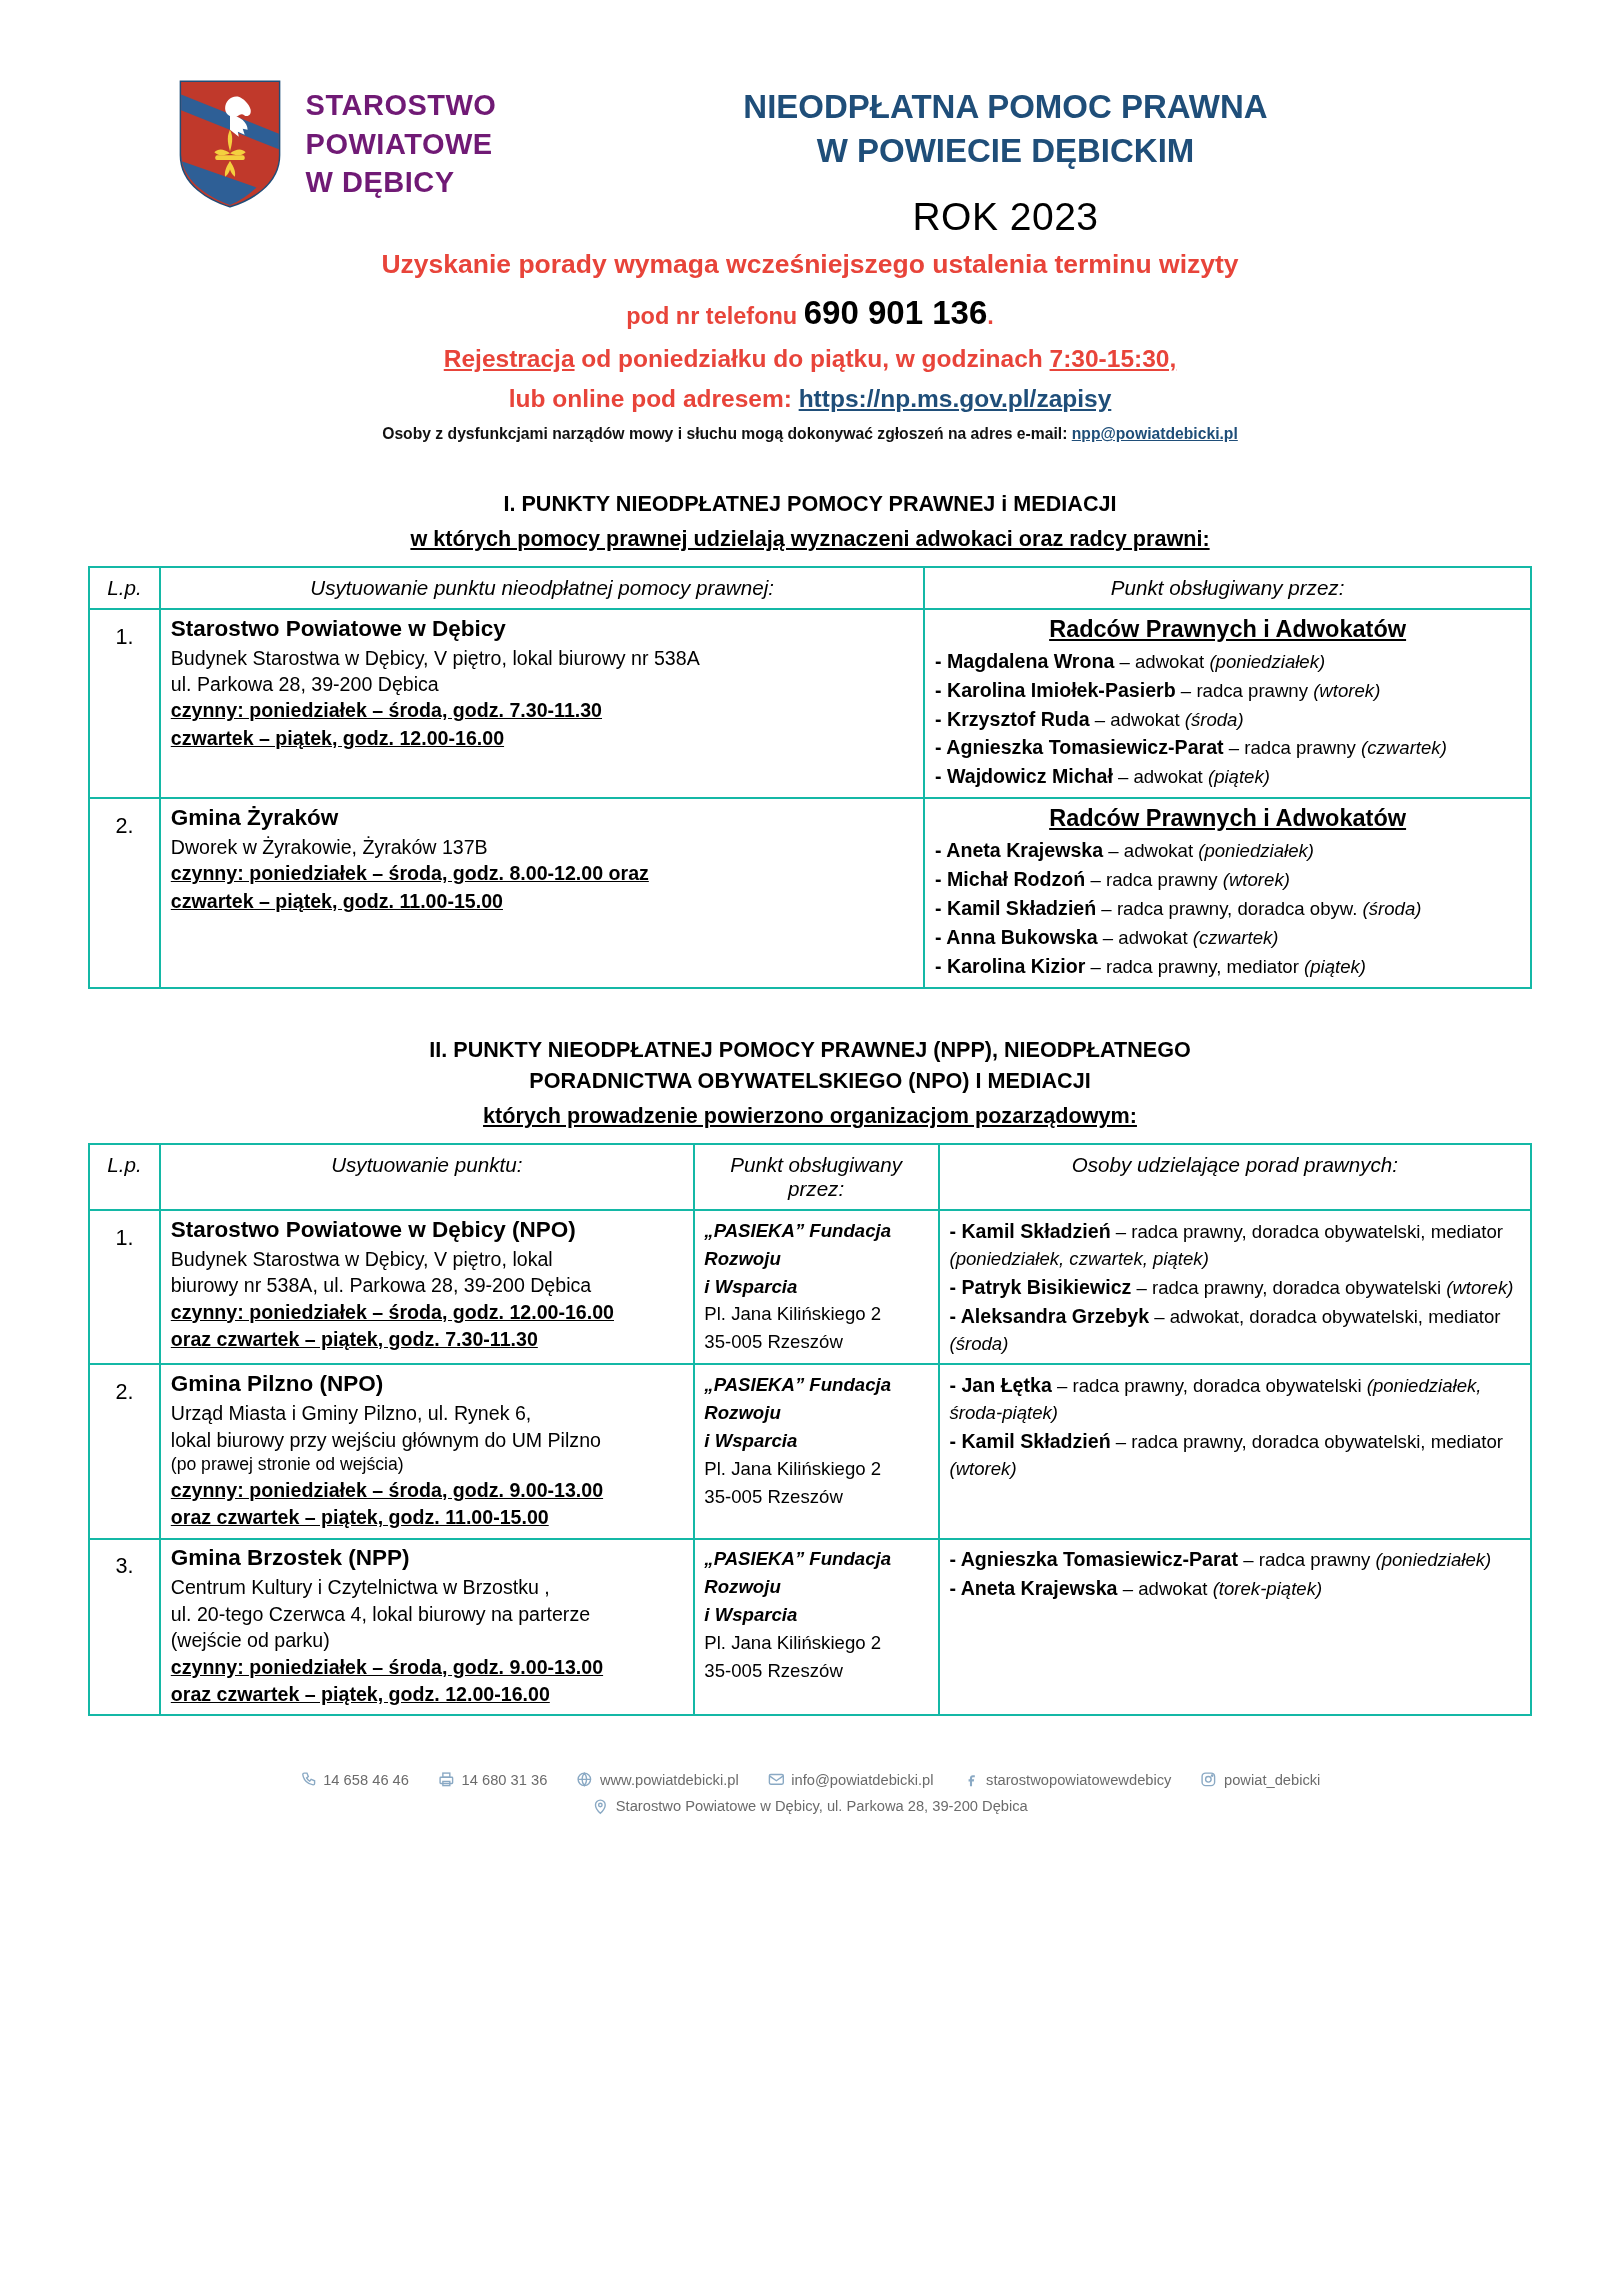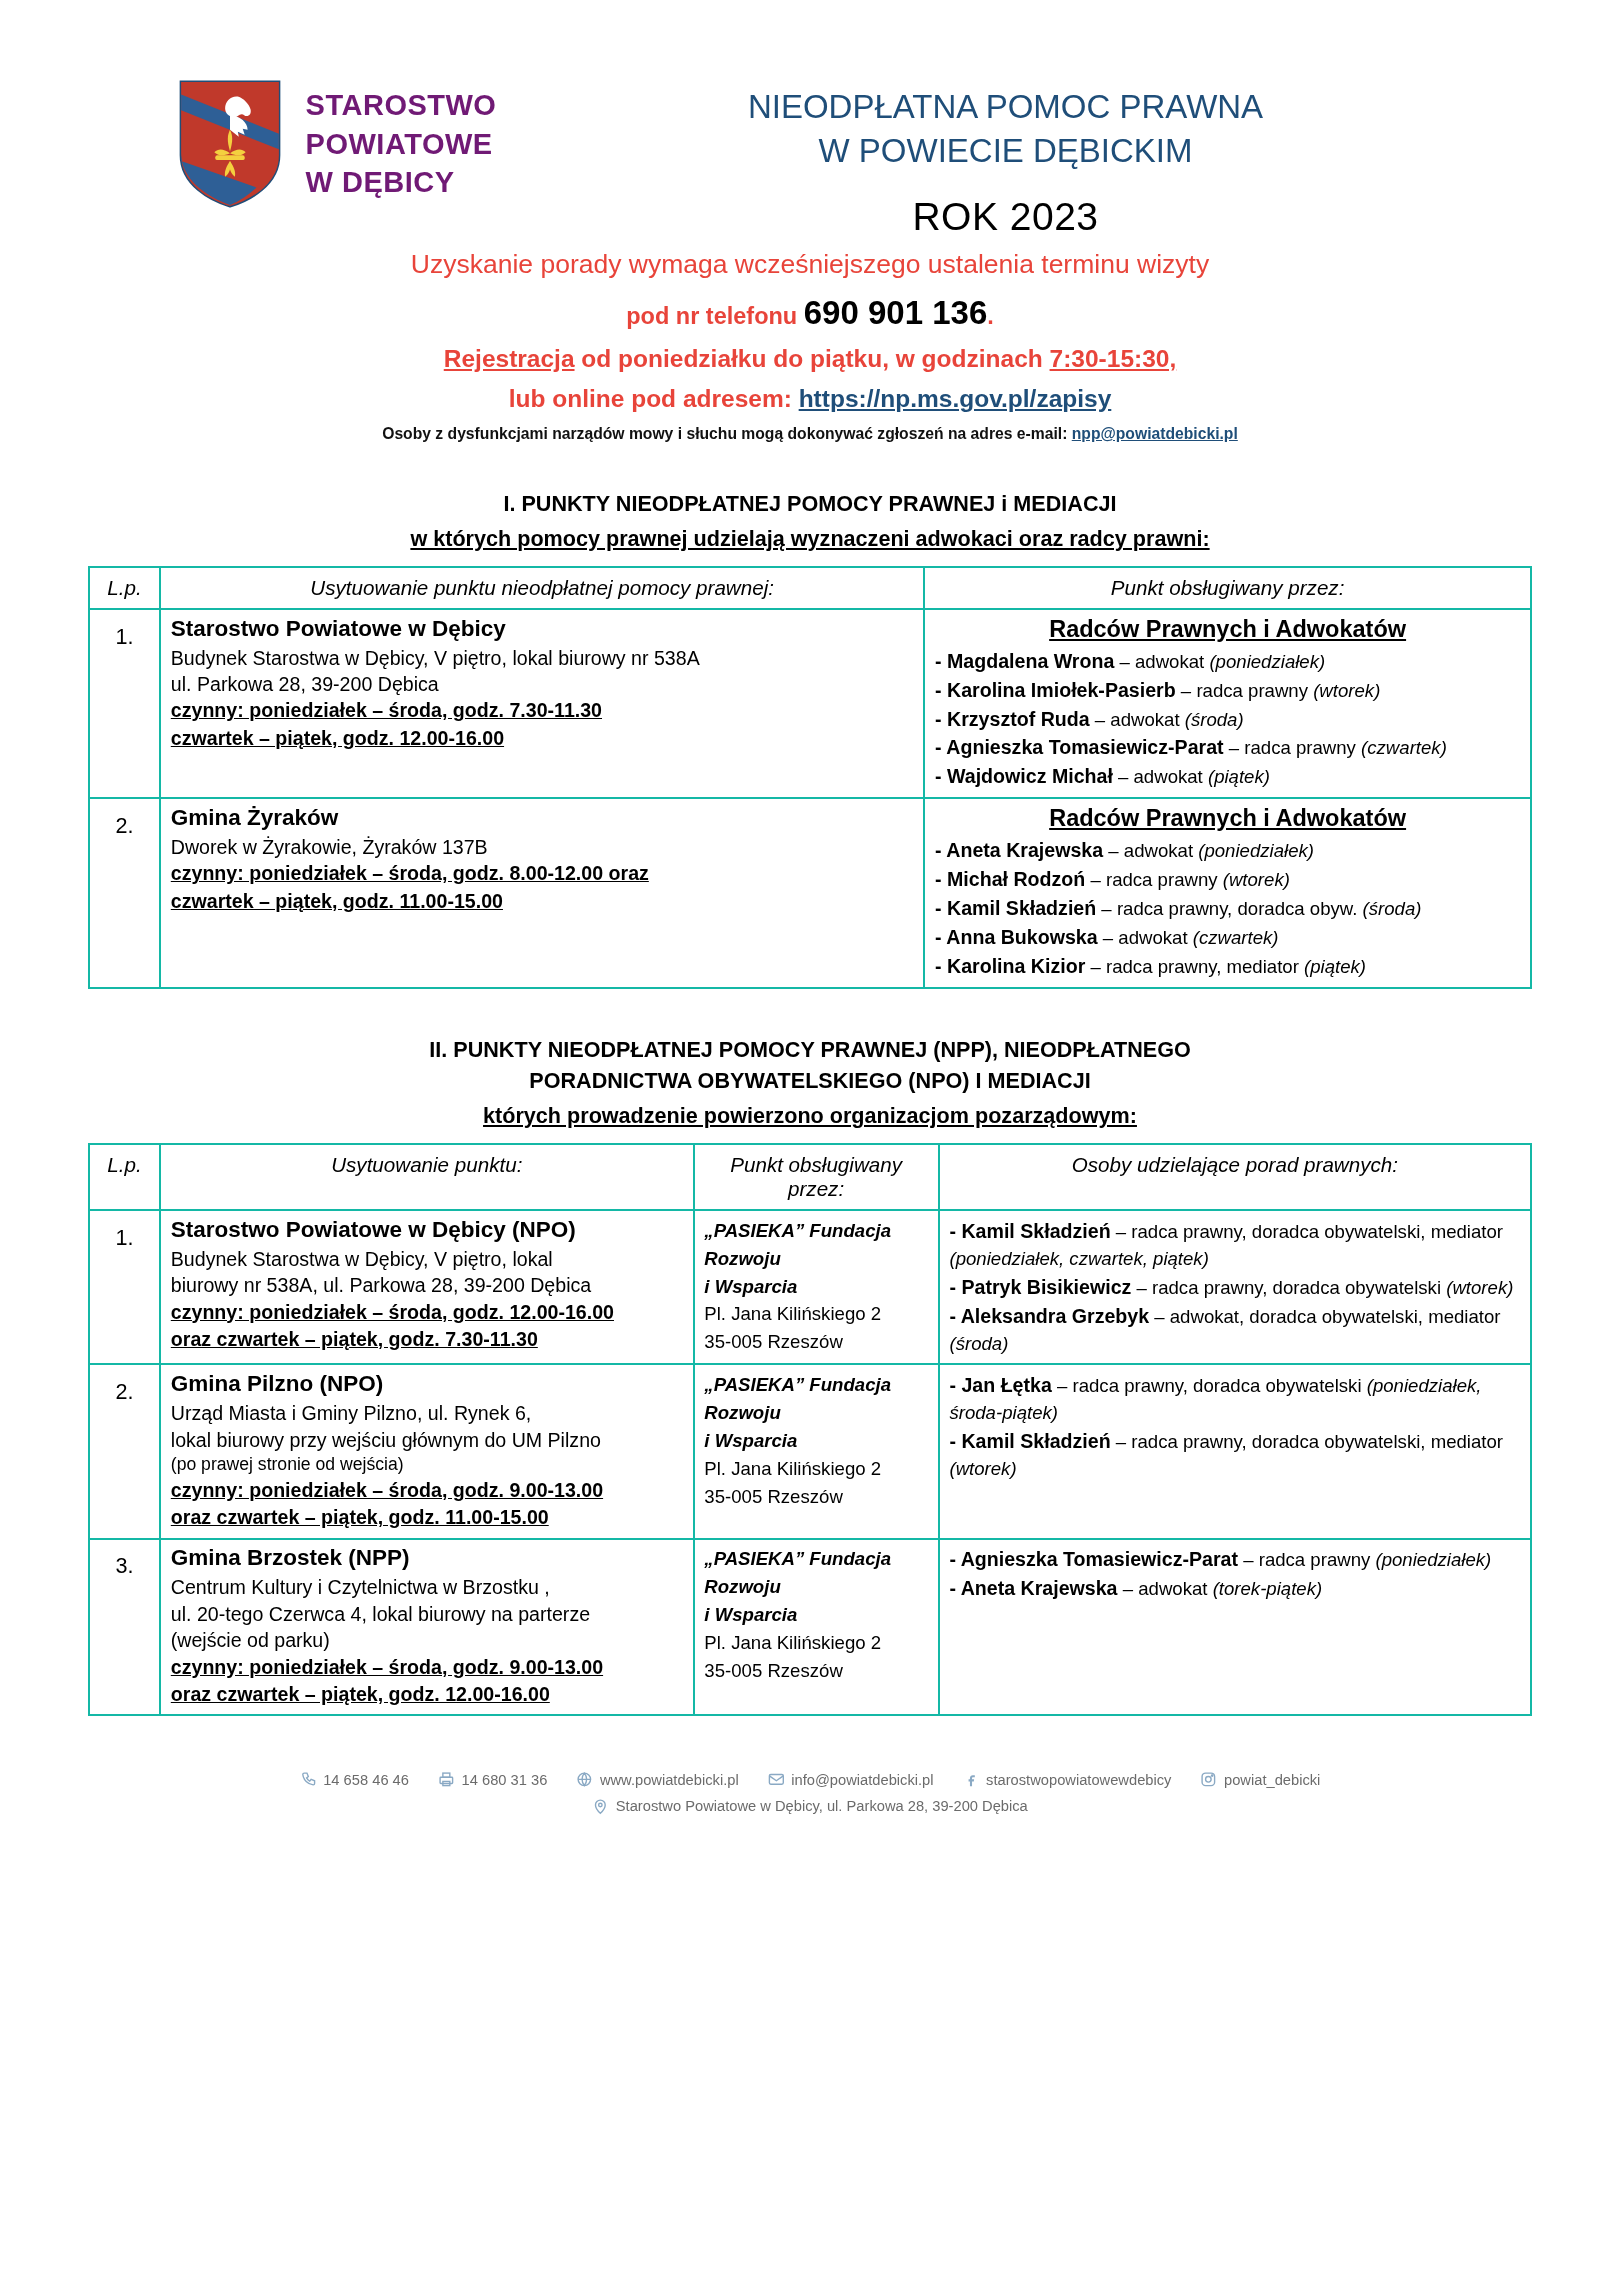--- a/index.html
+++ b/index.html
@@ -39,41 +39,41 @@
     color:#701a75;
     font-weight:700;
   }
   .title-block{
     flex:1 1 auto;
     text-align:center;
     margin-left:-39px;
   }
   .main-title{
     color:#1F4E79;
-    font-weight:normal;
+    font-weight:bold;
     font-size:33px;
     line-height:1.35;
     margin-top:25.5px;
   }
   .year{
     color:#000;
     font-weight:normal;
     font-size:39px;
     margin-top:21.6px;
     letter-spacing:0.5px;
   }
 
   
   .red-block{
     text-align:center;
     margin-top:9.8px;
   }
   .red-line1{
     color:#E8443A;
-    font-weight:normal;
+    font-weight:bold;
     font-size:26.5px;
     margin-top:9.8px;
   }
   .red-line2{
     color:#E8443A;
     font-weight:bold;
     font-size:23.5px;
     margin-top:13.7px;
   }
   .red-line2 .phone{

